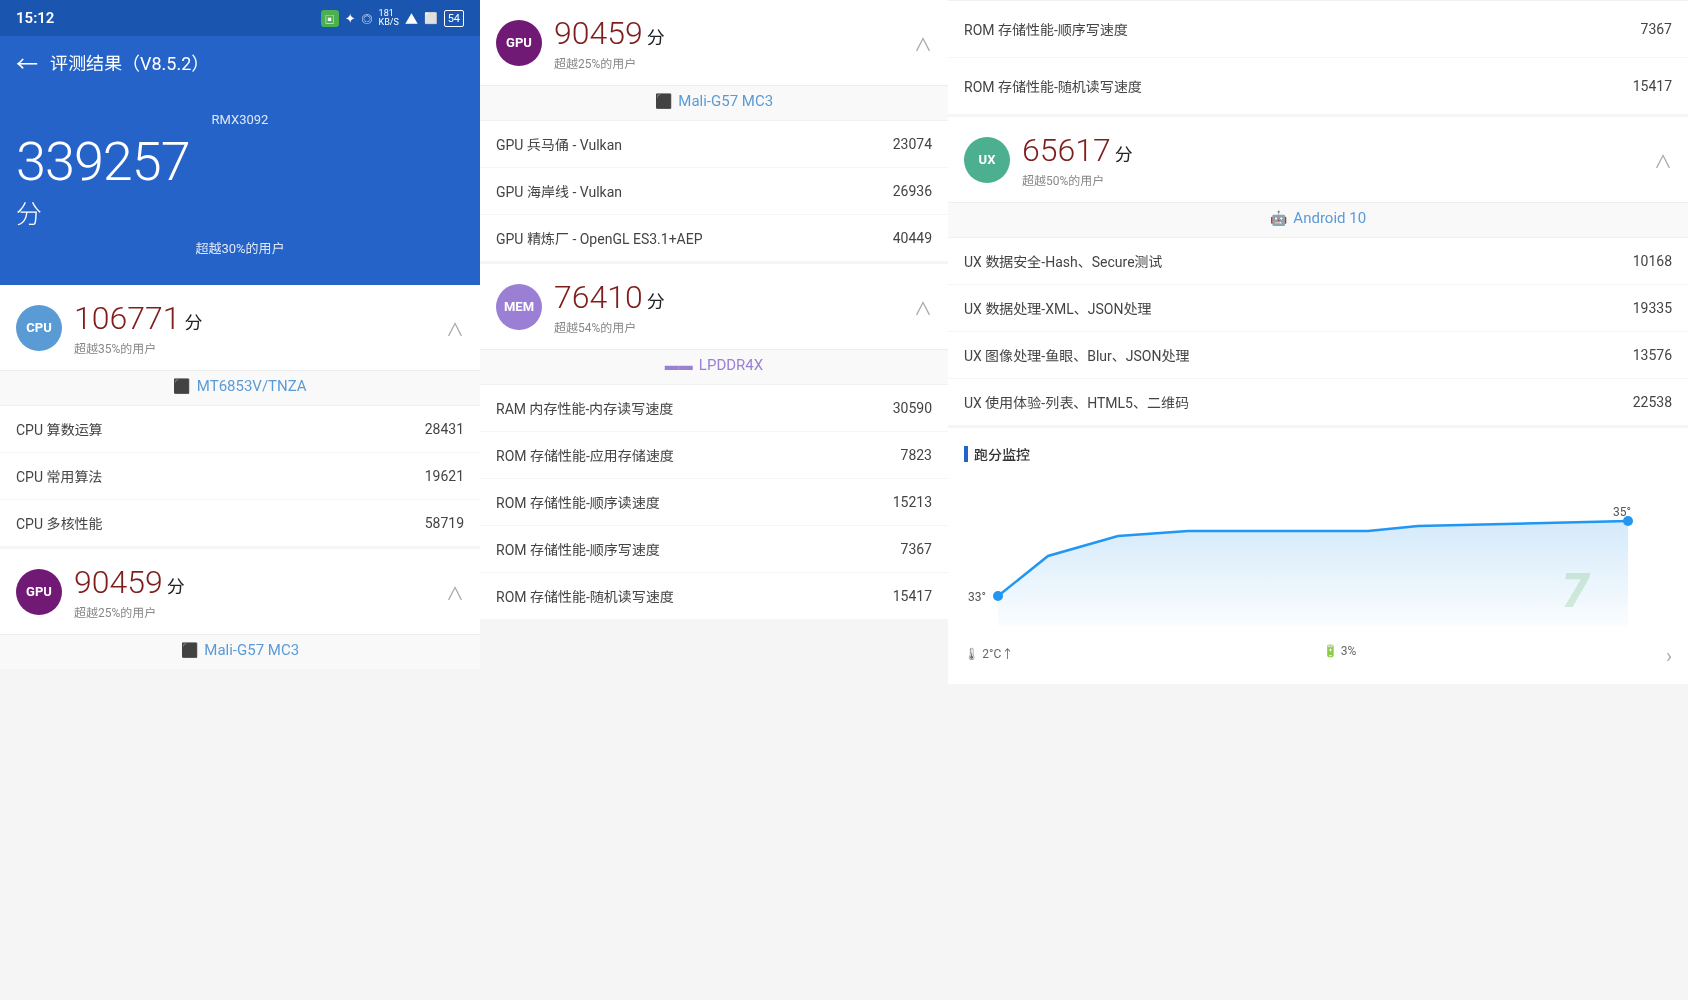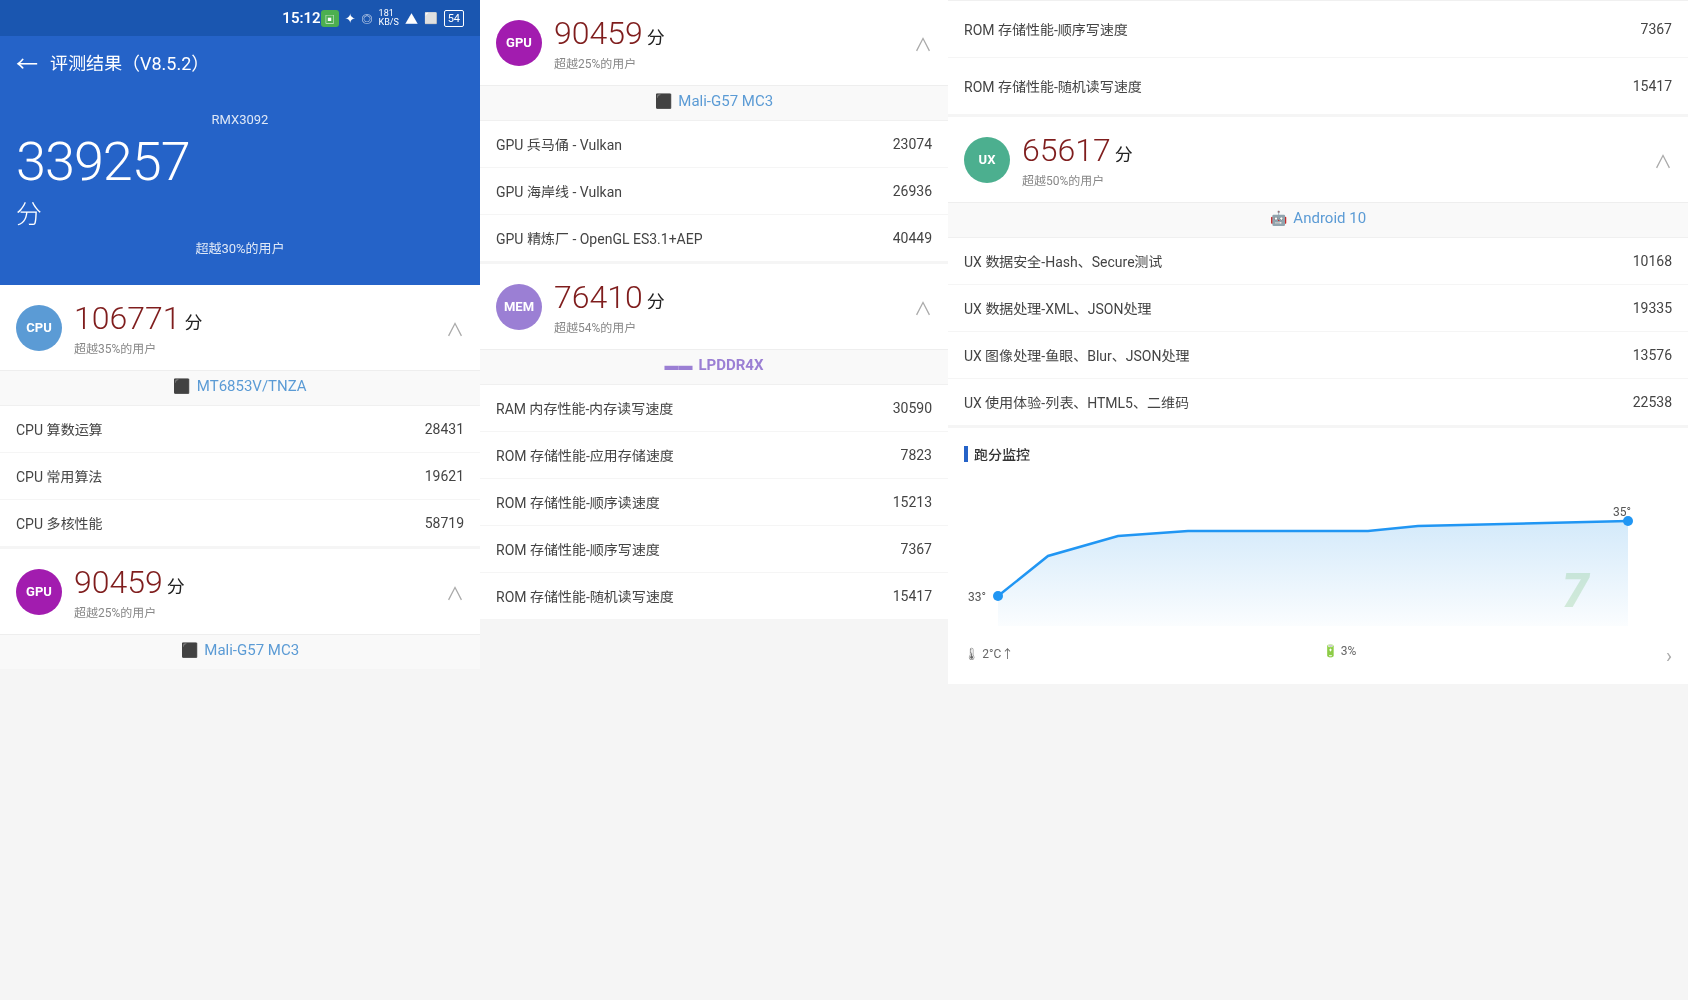--- a/index.html
+++ b/index.html
@@ -20,21 +20,21 @@
       display: flex;
       flex-direction: column;
       height: 1000px;
     }
 
     .status-bar {
       background: #1a56b0;
       padding: 16px 16px;
       display: flex;
       align-items: center;
-      justify-content: flex-end;
+      justify-content: space-between;
       height: 36px;
     }
 
     .status-time {
       color: white;
       font-size: 15px;
       font-weight: 600;
     }
 
     .status-icons {
@@ -122,21 +122,21 @@
       display: flex;
       align-items: center;
       justify-content: center;
       color: white;
       font-size: 13px;
       font-weight: 700;
       flex-shrink: 0;
     }
 
     .badge-cpu { background: #5b9bd5; }
-    .badge-gpu { background: #a21caf; }
+    .badge-gpu { background: #701a75; }
     .badge-mem { background: #9b7fd4; }
 
     .result-score-block {
       flex: 1;
     }
 
     .result-score-num {
       font-size: 32px;
       font-weight: 300;
       color: #7f1d1d;
@@ -389,21 +389,21 @@
       <div class="result-badge badge-mem">MEM</div>
       <div class="result-score-block">
         <span class="result-score-num">76410</span>
         <span class="result-score-fen">分</span>
         <div class="result-percentile-text">超越54%的用户</div>
       </div>
       <span class="result-expand">∧</span>
     </div>
     <div class="chip-label">
       <span class="chip-icon" style="color:#9b7fd4;">▬▬</span>
-      <span class="chip-name" style="color:#9b7fd4;font-weight:bold;">LPDDR4X</span>
+      <span class="chip-name" style="color:#9b7fd4;">LPDDR4X</span>
     </div>
     <div class="sub-items">
       <div class="sub-item">
         <span class="sub-item-label">RAM 内存性能-内存读写速度</span>
         <span class="sub-item-score">30590</span>
       </div>
       <div class="sub-item">
         <span class="sub-item-label">ROM 存储性能-应用存储速度</span>
         <span class="sub-item-score">7823</span>
       </div>

